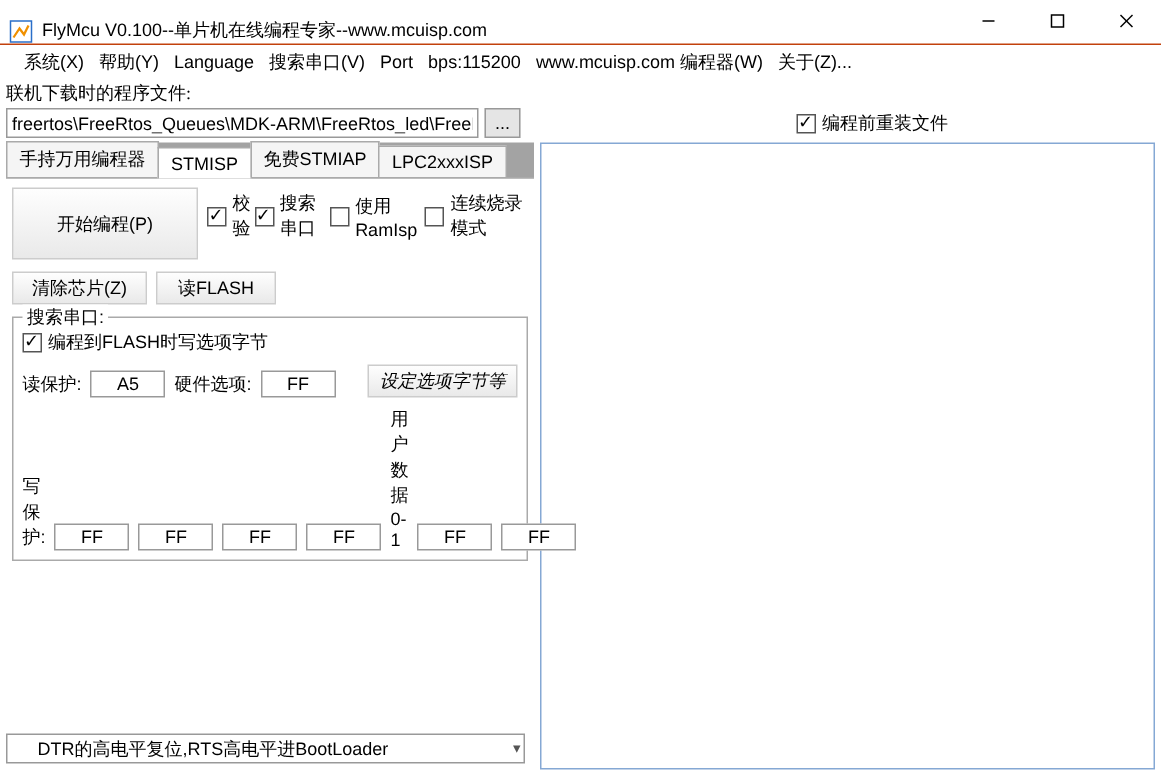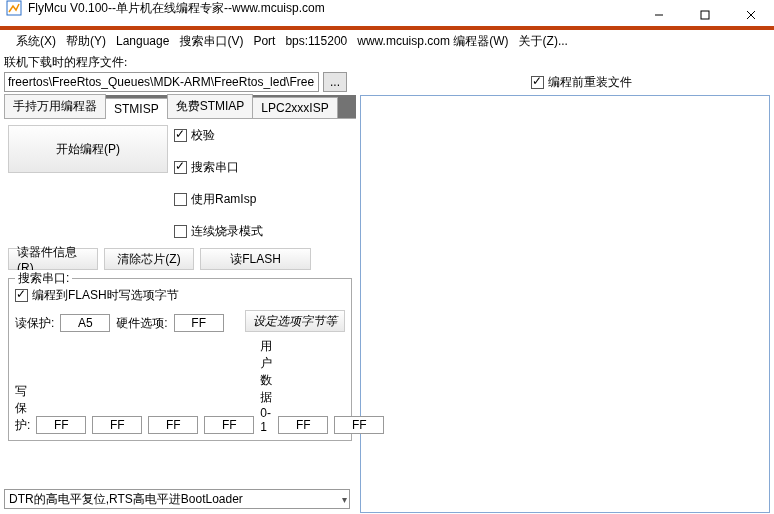--- a/index.html
+++ b/index.html
@@ -1,17 +1,17 @@
 <!DOCTYPE html>
 <html><head>
 <meta charset="utf-8">
 <style>
 * { box-sizing: border-box; margin: 0; padding: 0; font-family: "Microsoft YaHei", "SimSun", sans-serif; }
 body { background: #fff; width: 774px; height: 514px; overflow: hidden; font-size: 12px; color: #000; }
-.titlebar { height: 30px; background: #fff; border-bottom: 4px solid #c2410c; display: flex; align-items: flex-start; padding: 0 0 0 6px; }
+.titlebar { height: 30px; background: #fff; border-bottom: 1px solid #c2410c; display: flex; align-items: flex-end; padding: 0 0 0 6px; }
 .titlebar .app-icon { width: 16px; height: 16px; margin-right: 6px; display:inline-block; }
 .titlebar .app-icon svg { width:16px; height:16px; display:block; }
 .titlebar .title-text { flex: 1; font-size: 12px; }
 .titlebar .win-btns { display: flex; }
 .titlebar .win-btn { width: 46px; height: 30px; display: flex; align-items: center; justify-content: center; }
 .titlebar .win-btn svg { width: 10px; height: 10px; }
 .menubar { height: 22px; display: flex; align-items: center; padding: 0 16px; gap: 10px; }
 .menubar span { white-space: nowrap; }
 .label-line { padding: 2px 4px 0 4px; font-family: Liberation Serif, serif; }
 .path-row { display: flex; align-items: center; padding: 1px 4px 3px 4px; gap: 4px; }
@@ -21,39 +21,39 @@
 .checkbox-row .chk { width: 13px; height: 13px; border: 1px solid #555; position: relative; }
 .checkbox-row .chk::after { content:"✓"; position:absolute; top:-3px; left:0; font-size:12px; color:#000; }
 .main-area { display: flex; padding: 0 4px 4px 4px; height: calc(514px - 30px - 22px - 14px - 24px - 2px); }
 .left-panel { width: 352px; display: flex; flex-direction: column; }
 .tabs { display: flex; height: 24px; border-bottom: 1px solid #aaa; align-items:flex-end; }
 .tab { padding: 3px 8px; border: 1px solid #aaa; border-bottom: none; background: #f5f5f5; margin-right: -1px; position:relative; }
 .tab.active { background: #fff; top:1px; }
 .tab-content { border-top: none; padding: 6px 4px 4px 4px; }
 .top-row { display: flex; align-items: flex-start; gap: 6px; margin-bottom: 8px; }
 .program-btn { width: 160px; height: 48px; border: 1px solid #ccc; background: linear-gradient(#fefefe,#e9e9e9); display:flex; align-items:center; justify-content:center; }
-.check-stack { display: flex; flex-direction: column; gap: 15px; padding-top:2px; }
+.check-stack { display: flex; flex-direction: row; gap: 0; padding-top:2px; }
 .chk-line { display: flex; align-items: center; gap: 4px; }
 .chk-box { width: 13px; height: 13px; border: 1px solid #555; position:relative; flex-shrink:0; }
 .chk-box.checked::after { content:"✓"; position:absolute; top:-3px; left:0; font-size:12px; }
 .btn-row { display: flex; gap: 6px; margin-bottom: 8px; }
 .std-btn { height: 22px; border: 1px solid #ccc; background: linear-gradient(#fefefe,#e9e9e9); padding: 0 8px; display:flex; align-items:center; justify-content:center; }
-.w1 { width: 90px; } .w2 { width: 90px; } .w3 { width: 111px; }
+.w1 { width: 90px; } .w2 { width: 90px; } .w3 { width: 80px; }
 .group-box { border: 1px solid #aaa; padding: 6px; position: relative; }
 .group-box .legend { position: absolute; top: -9px; left: 6px; background: #fff; padding: 0 3px; }
 .group-line { display: flex; align-items: flex-end; gap: 6px; margin-top: 6px; flex-wrap: nowrap; }
 .small-input { width: 50px; height: 18px; border: 1px solid #999; text-align: center; font-size: 12px; }
 .set-btn { height: 22px; width: 100px; border:1px solid #ccc; background: linear-gradient(#fefefe,#e9e9e9); display:flex; align-items:center; justify-content:center;font-style:italic; }
 .left-spacer { flex:1; }
 .dtr-row { display:flex; padding: 0 0 4px 0; }
-.dtr-select { width: 346px; height: 20px; border: 1px solid #999; background: #fff; display:flex; align-items:center; justify-content:space-between; padding: 0 2px 0 4px; }
+.dtr-select { width: 346px; height: 20px; border: 1px solid #999; background: #fff; display:flex; align-items:center; justify-content:space-between; padding: 0 2px 0 20px; }
 .dtr-select .arrow { font-size: 10px; color:#555; }
 .right-panel { flex: 1; margin-left: 4px; display:flex; flex-direction:column; }
 .log-area { flex:1; border: 1px solid #85a8d4; background: #fff; }
-.tab-strip-bg { background:#737373; }
+.tab-strip-bg { background:#a3a3a3; }
 </style>
 </head>
 <body>
 
 <div class="titlebar">
   <span class="app-icon">
     <svg viewBox="0 0 16 16">
         <rect x="1" y="1" width="14" height="14" fill="#fff" stroke="#2a6fc9"></rect>
         <path d="M3 12 L7 6 L10 10 L13 4" stroke="#f09000" stroke-width="1.5" fill="none"></path>
       </svg>
@@ -127,21 +127,20 @@
               <span>使用RamIsp</span>
             </div>
           <div class="chk-line">
               <span class="chk-box"></span>
               <span>连续烧录模式</span>
             </div>
         </div>
       </div>
 
       <div class="btn-row">
-        <div class="std-btn w1">读器件信息(R)</div>
         <div class="std-btn w2">清除芯片(Z)</div>
         <div class="std-btn w3">读FLASH</div>
       </div>
 
       <div class="group-box">
         <span class="legend">搜索串口:</span>
         <div class="chk-line" style="margin-top:2px;">
           <span class="chk-box checked"></span>
           <span>编程到FLASH时写选项字节</span>
         </div>

